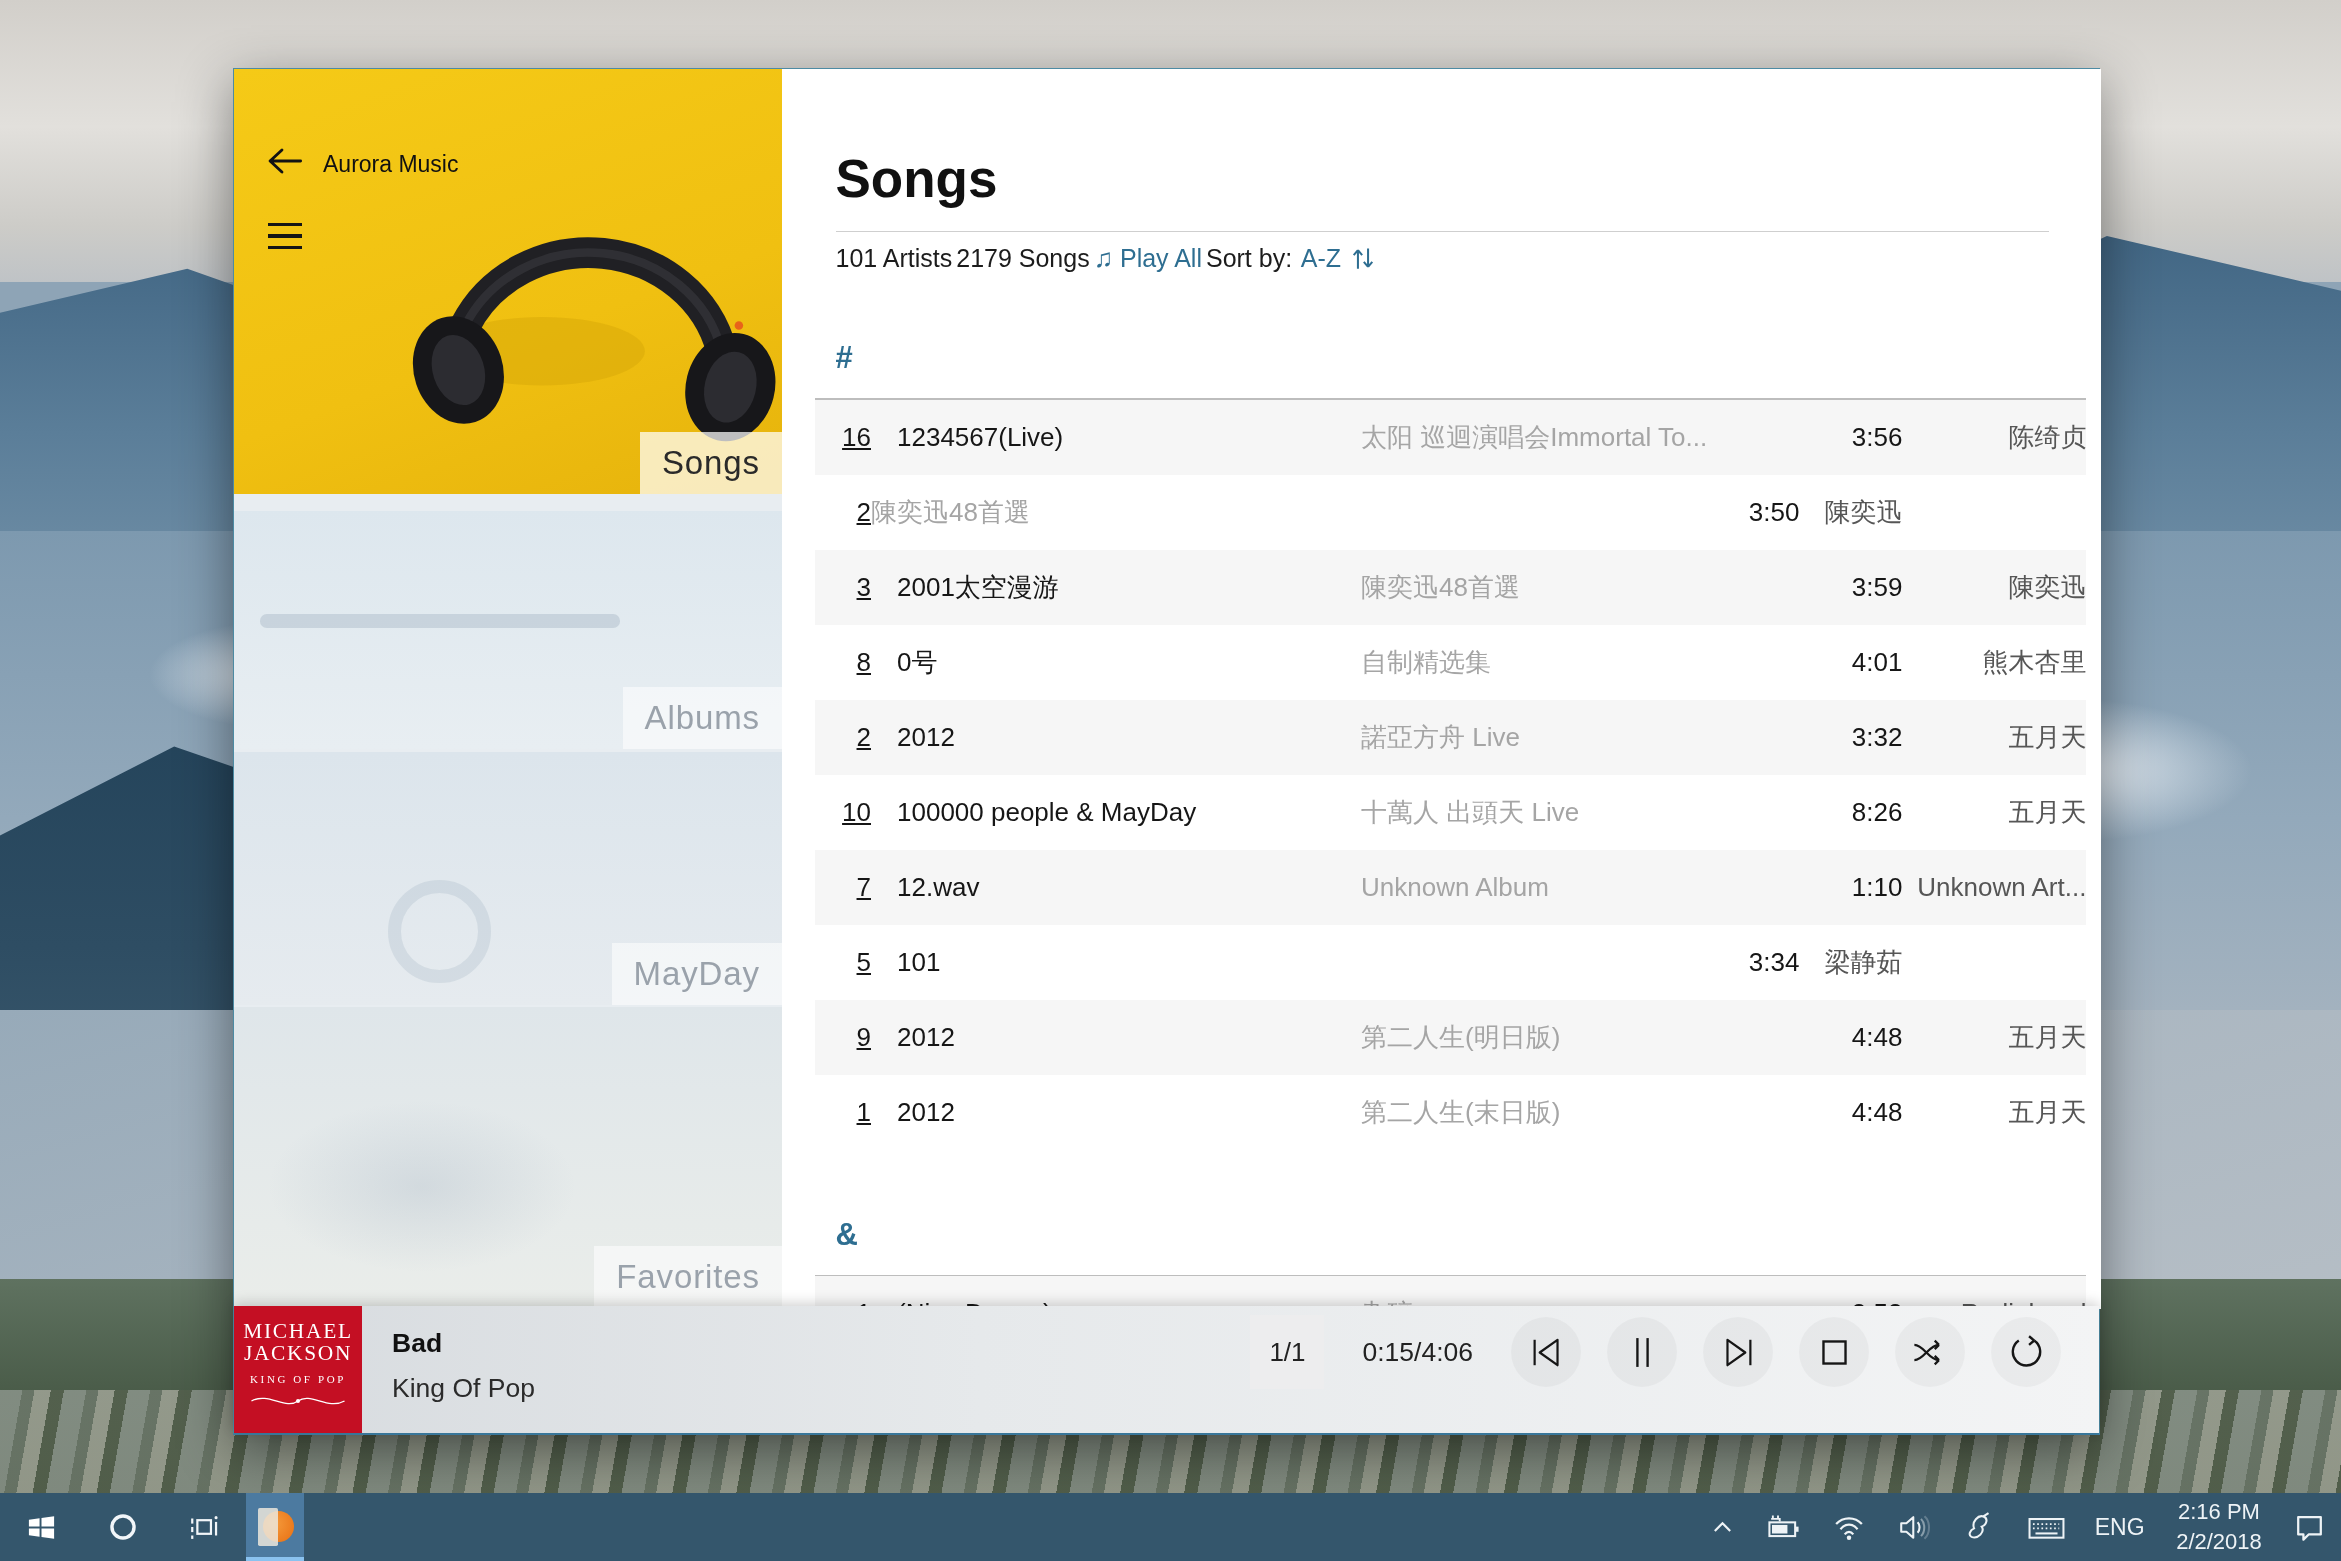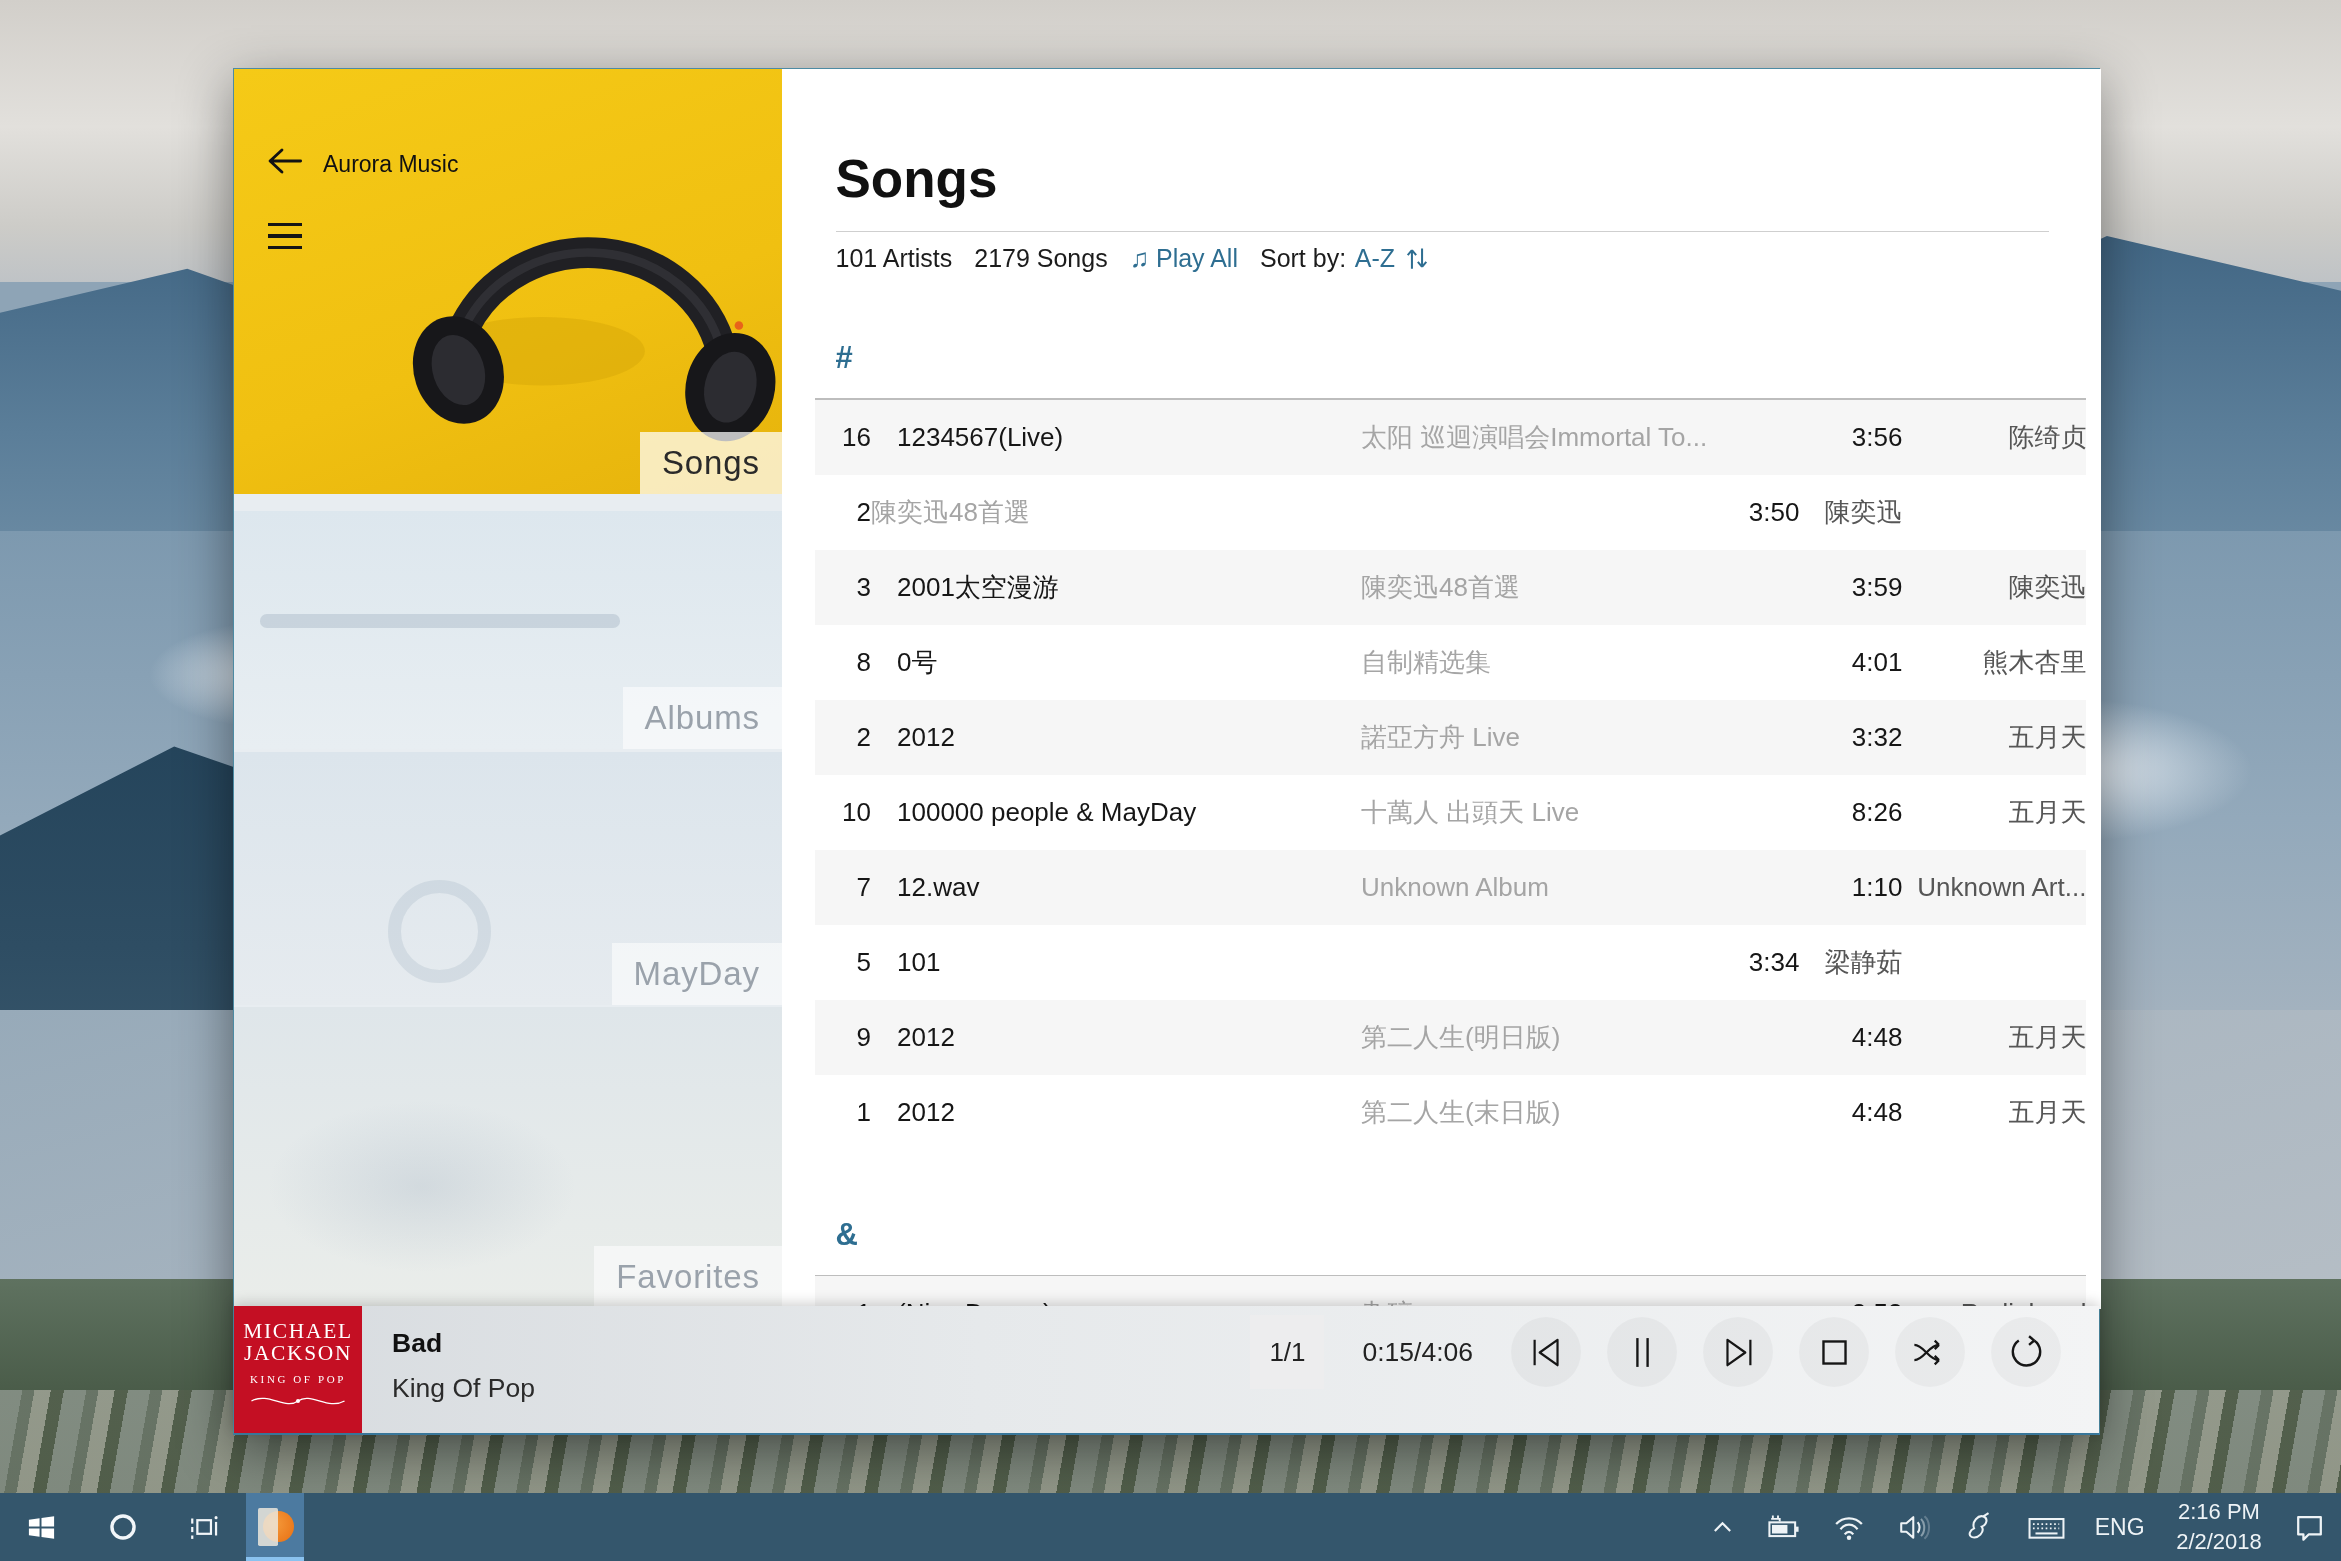--- a/index.html
+++ b/index.html
@@ -67,33 +67,33 @@
   
   .titlebar-btn { position:absolute; top:10.3px; width:55px; height:48px;
     display:flex; align-items:center; justify-content:center; }
   .tb-search { left:1472px; } .tb-min { left:1643px; } .tb-max { left:1722px; } .tb-close { left:1801px; }
 
   
   .main { position:absolute; left:548px; top:0; width:1319px; height:1240px;
     background:#fff; padding:0 14.6px 0 33px; overflow:hidden; }
   .page-title { margin:79px 0 0 20.5px; font-size:53px; font-weight:700; color:#111; letter-spacing:0; }
   .h-divider { margin:22px 0 0 20.5px; width:1213px; height:0.9px; background:#cfcfcf; }
-  .stats { margin:12px 0 0 20.5px; display:flex; align-items:center; gap:22px;
+  .stats { margin:12px 0 0 20.5px; display:flex; align-items:center; gap:4px;
     font-size:25px; color:#1c1c1c; }
   .stats .accent { color:#2e6e91; }
   .playall { display:flex; align-items:center; gap:6.8px; color:#2e6e91; }
   .note-glyph { font-size:26px; line-height:1; }
   .sortwrap { display:flex; align-items:center; gap:8.6px; }
 
   .section-letter { margin:67px 0 0 20.5px; font-size:31px; font-weight:700; color:#2e6e91; }
   .sec-divider { margin-top:22px; width:100%; height:1.7px; background:#bdbdbd; }
   .song-row { display:grid; grid-template-columns:56px 490px 1fr 103px 184px;
     align-items:center; height:75px; font-size:26px; color:#161616; }
   .song-row:nth-child(odd) { background:#f6f6f6; }
-  .song-row .c-num { text-align:right; }
+  .song-row .c-num { text-align:right;text-decoration:underline; }
   .song-row .c-title { padding-left:26px; white-space:nowrap; overflow:hidden; }
   .song-row .c-album { color:#a5a5a5; white-space:nowrap; overflow:hidden; }
   .song-row .c-dur { text-align:right; }
   .song-row .c-artist { text-align:right; color:#565656; padding-right:0; }
 
   
   .player { position:absolute; left:0; bottom:0; width:100%; height:127px;
     background:linear-gradient(90deg,#d7dbdf 0%,#e6e9eb 40%,#f3f4f5 100%);
     box-shadow:0 -3.4px 12px rgba(0,0,0,.18); }
   .art { position:absolute; left:0; top:0; width:128px; height:127px;

